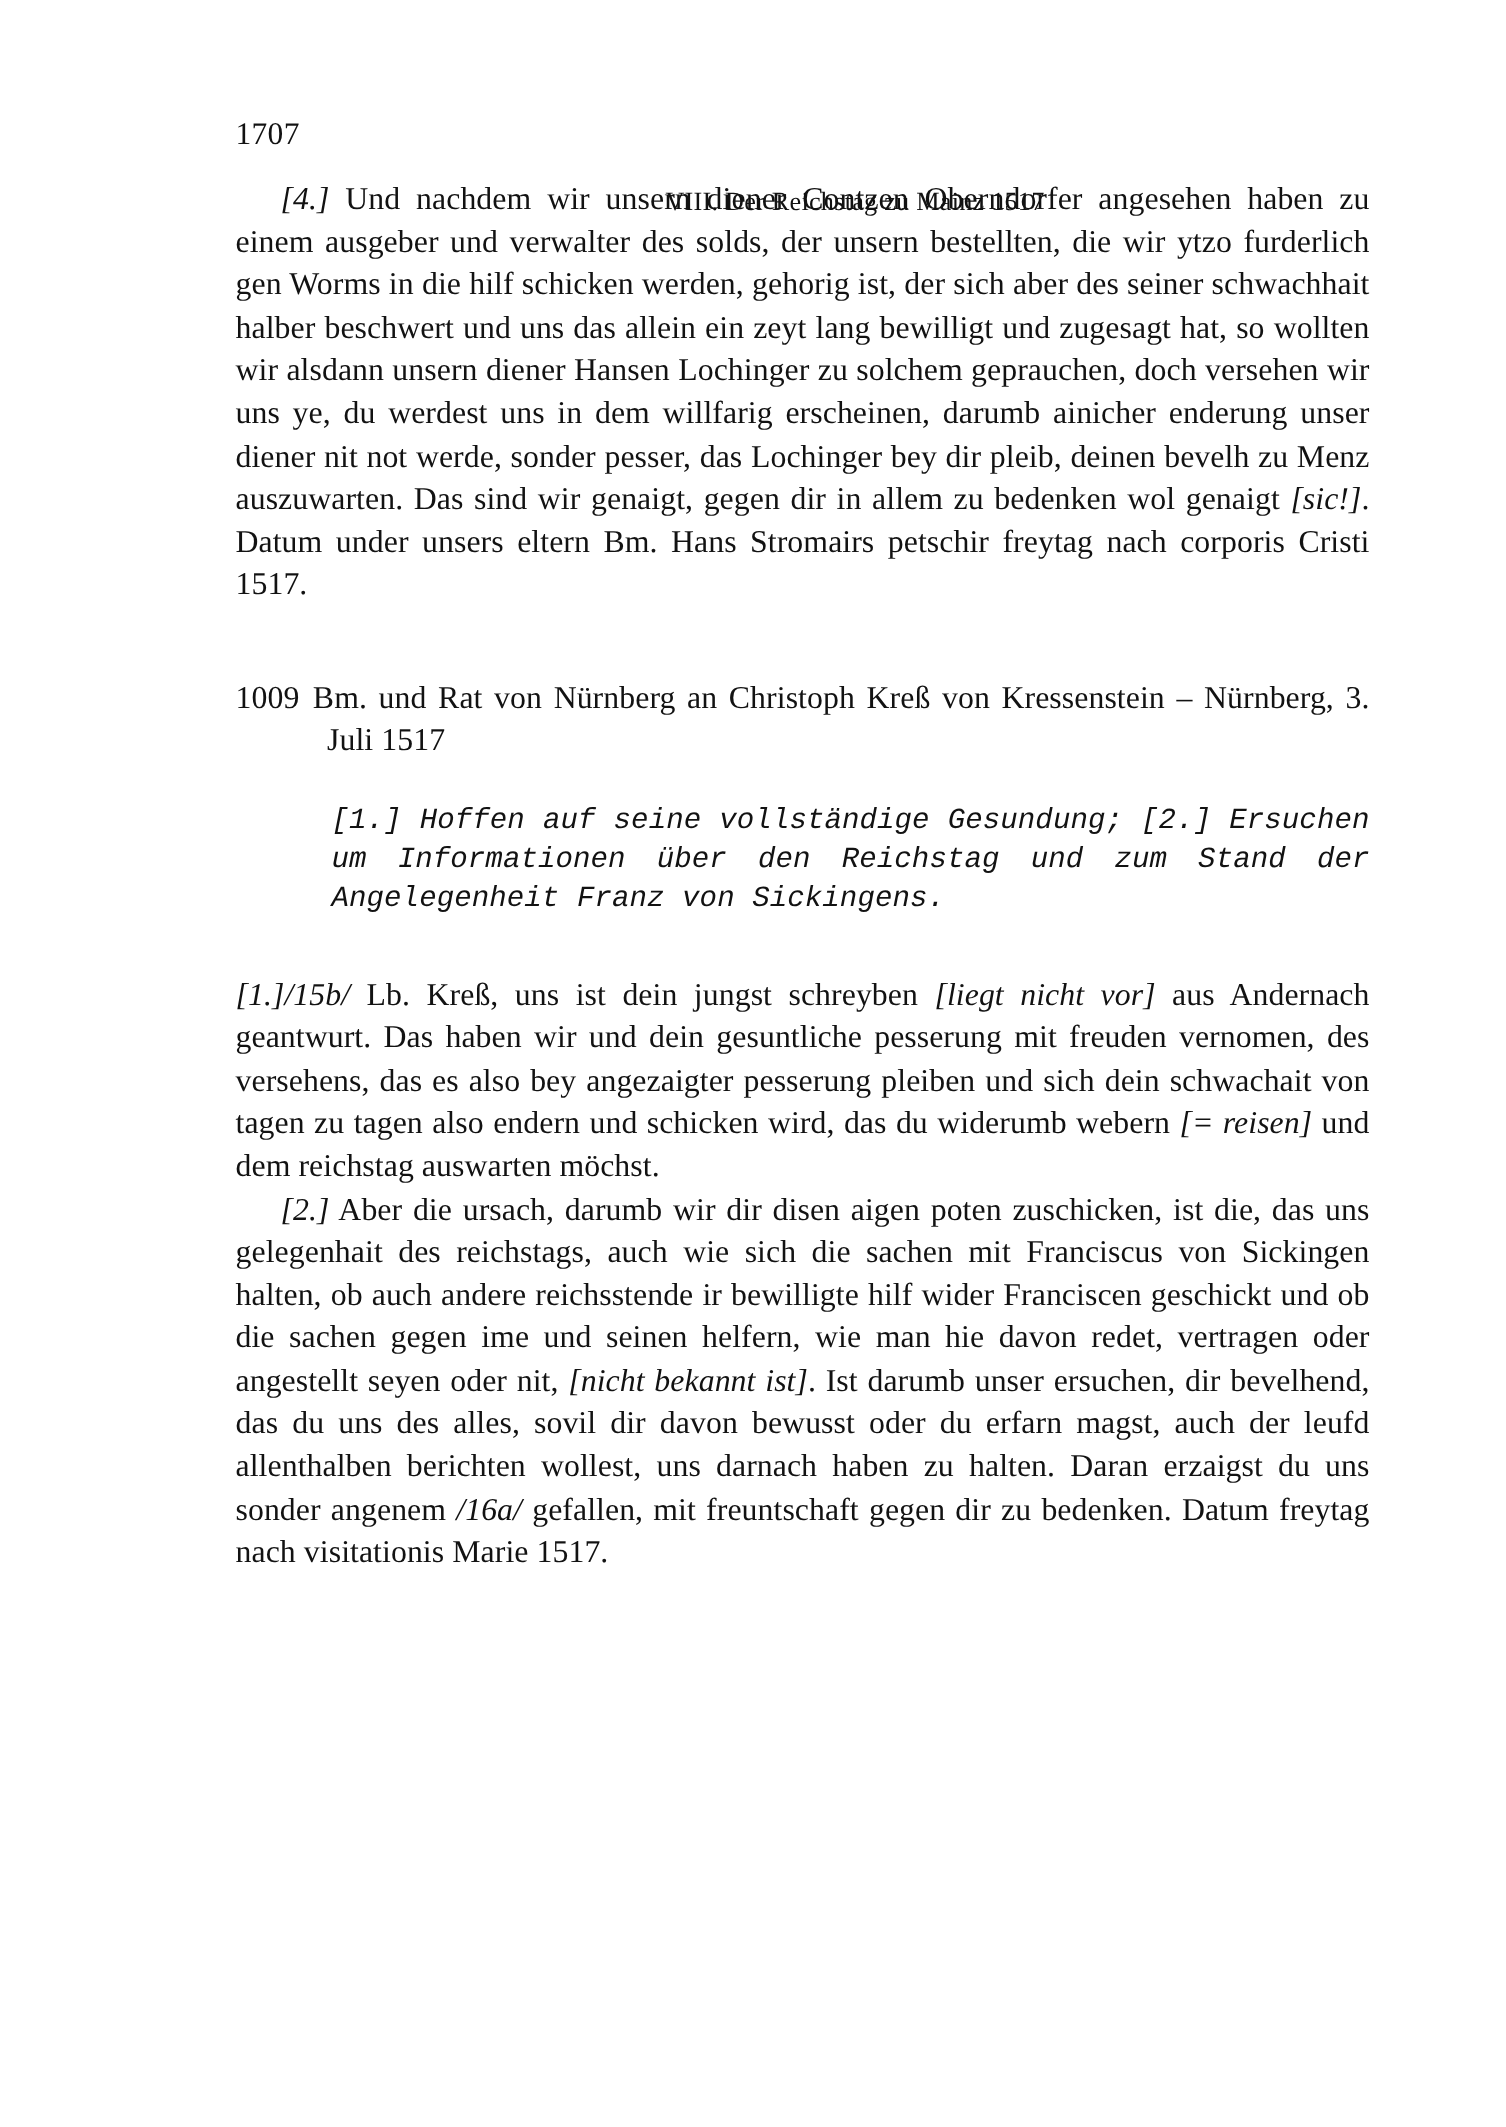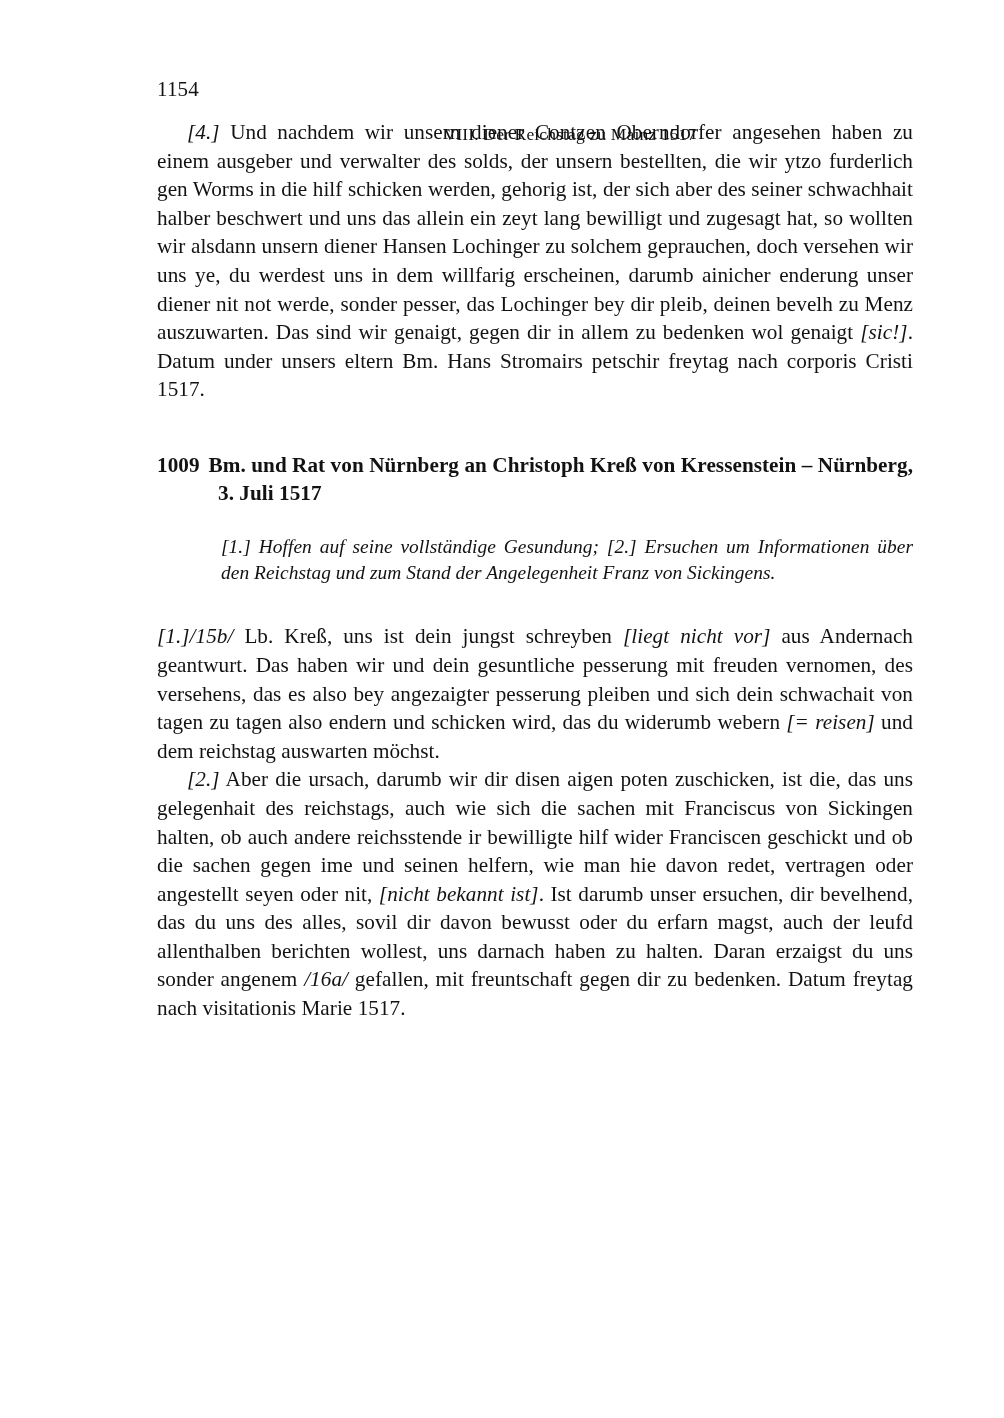--- a/index.html
+++ b/index.html
@@ -77,21 +77,21 @@
   }
   i, .it {
     font-style: italic;
   }
 
   
   .doc-heading {
     margin: 0;
     padding-left: 61px;
     text-indent: -61px;
-    font-weight: bold;
+    font-weight: normal;
     font-size: 21.2px;
     line-height: 28.5px;
     text-align: justify;
     letter-spacing: 0.05px;
   }
   .doc-heading .num {
     margin-right: 9px;
   }
   .spacer-before-heading { height: 47px; }
   .spacer-after-heading { height: 26px; }
@@ -100,38 +100,39 @@
 
   
   .regest {
     margin: 0 0 0 64px;
     width: 692px;
     font-style: italic;
     font-size: 19.4px;
     line-height: 26.2px;
     text-align: justify;
     letter-spacing: 0.05px;
+    font-family: Liberation Mono, monospace;
   }
   .source {
     margin: 0 0 0 64px;
     width: 692px;
     font-style: italic;
     font-size: 17.6px;
     line-height: 24.6px;
     text-align: justify;
     letter-spacing: 0.05px;
   }
 </style>
 </head>
 <body>
 
 <div class="page">
 
   <div class="running-head">
-    <span class="folio-number">1154</span>
+    <span class="folio-number">1707</span>
     <span class="head-title">VIII. Der Reichstag zu Mainz 1517</span>
   </div>
 
   <div class="textblock">
 
     <p class="body indent">
       <i>[4.]</i><span> Und nachdem wir unsern diener Contzen Oberndorfer angesehen haben zu einem ausgeber und verwalter des solds, der unsern bestellten, die wir ytzo furderlich gen Worms in die hilf schicken werden, gehorig ist, der sich aber des seiner schwachhait halber beschwert und uns das allein ein zeyt lang bewilligt und zugesagt hat, so wollten wir alsdann unsern diener Hansen Lochinger zu solchem geprauchen, doch versehen wir uns ye, du werdest uns in dem willfarig erscheinen, darumb ainicher enderung unser diener nit not werde, sonder pesser, das Lochinger bey dir pleib, deinen bevelh zu Menz auszuwarten. Das sind wir genaigt, gegen dir in allem zu bedenken wol genaigt </span><i>[sic!]</i><span>. Datum under unsers eltern Bm. Hans Stromairs petschir freytag nach corporis Cristi 1517.</span>
     </p>
 
     <div class="spacer-before-heading"></div>

